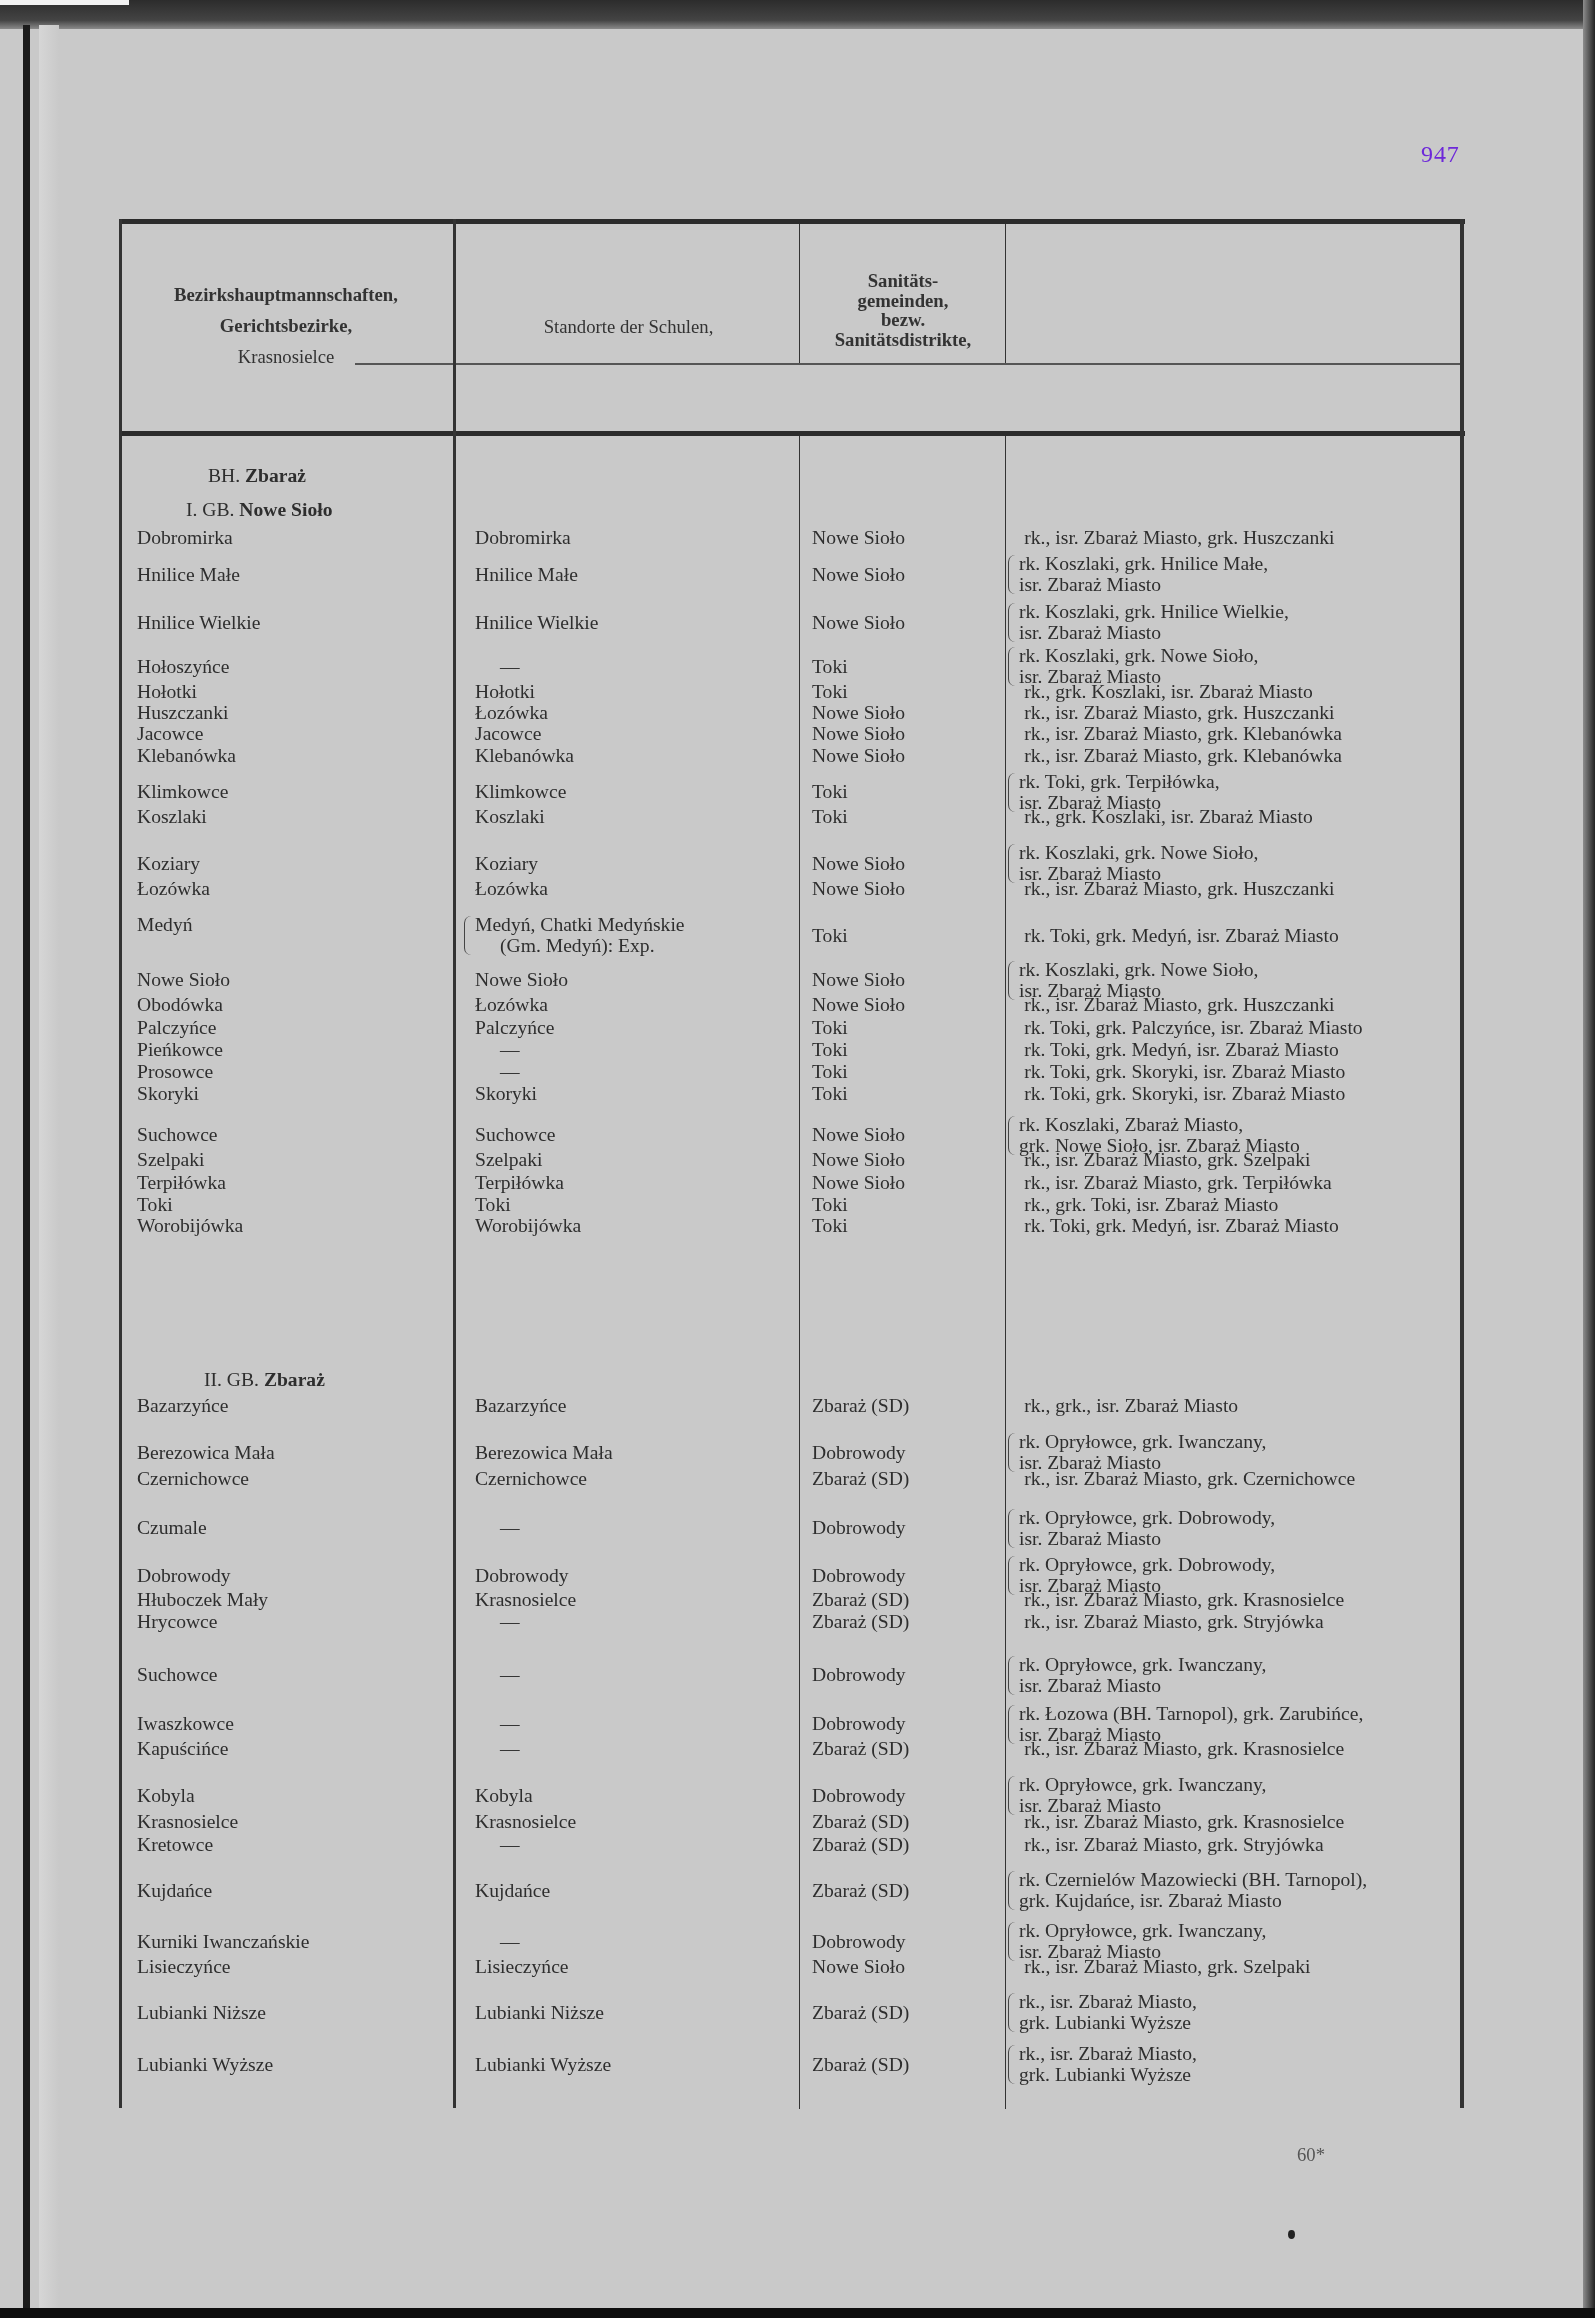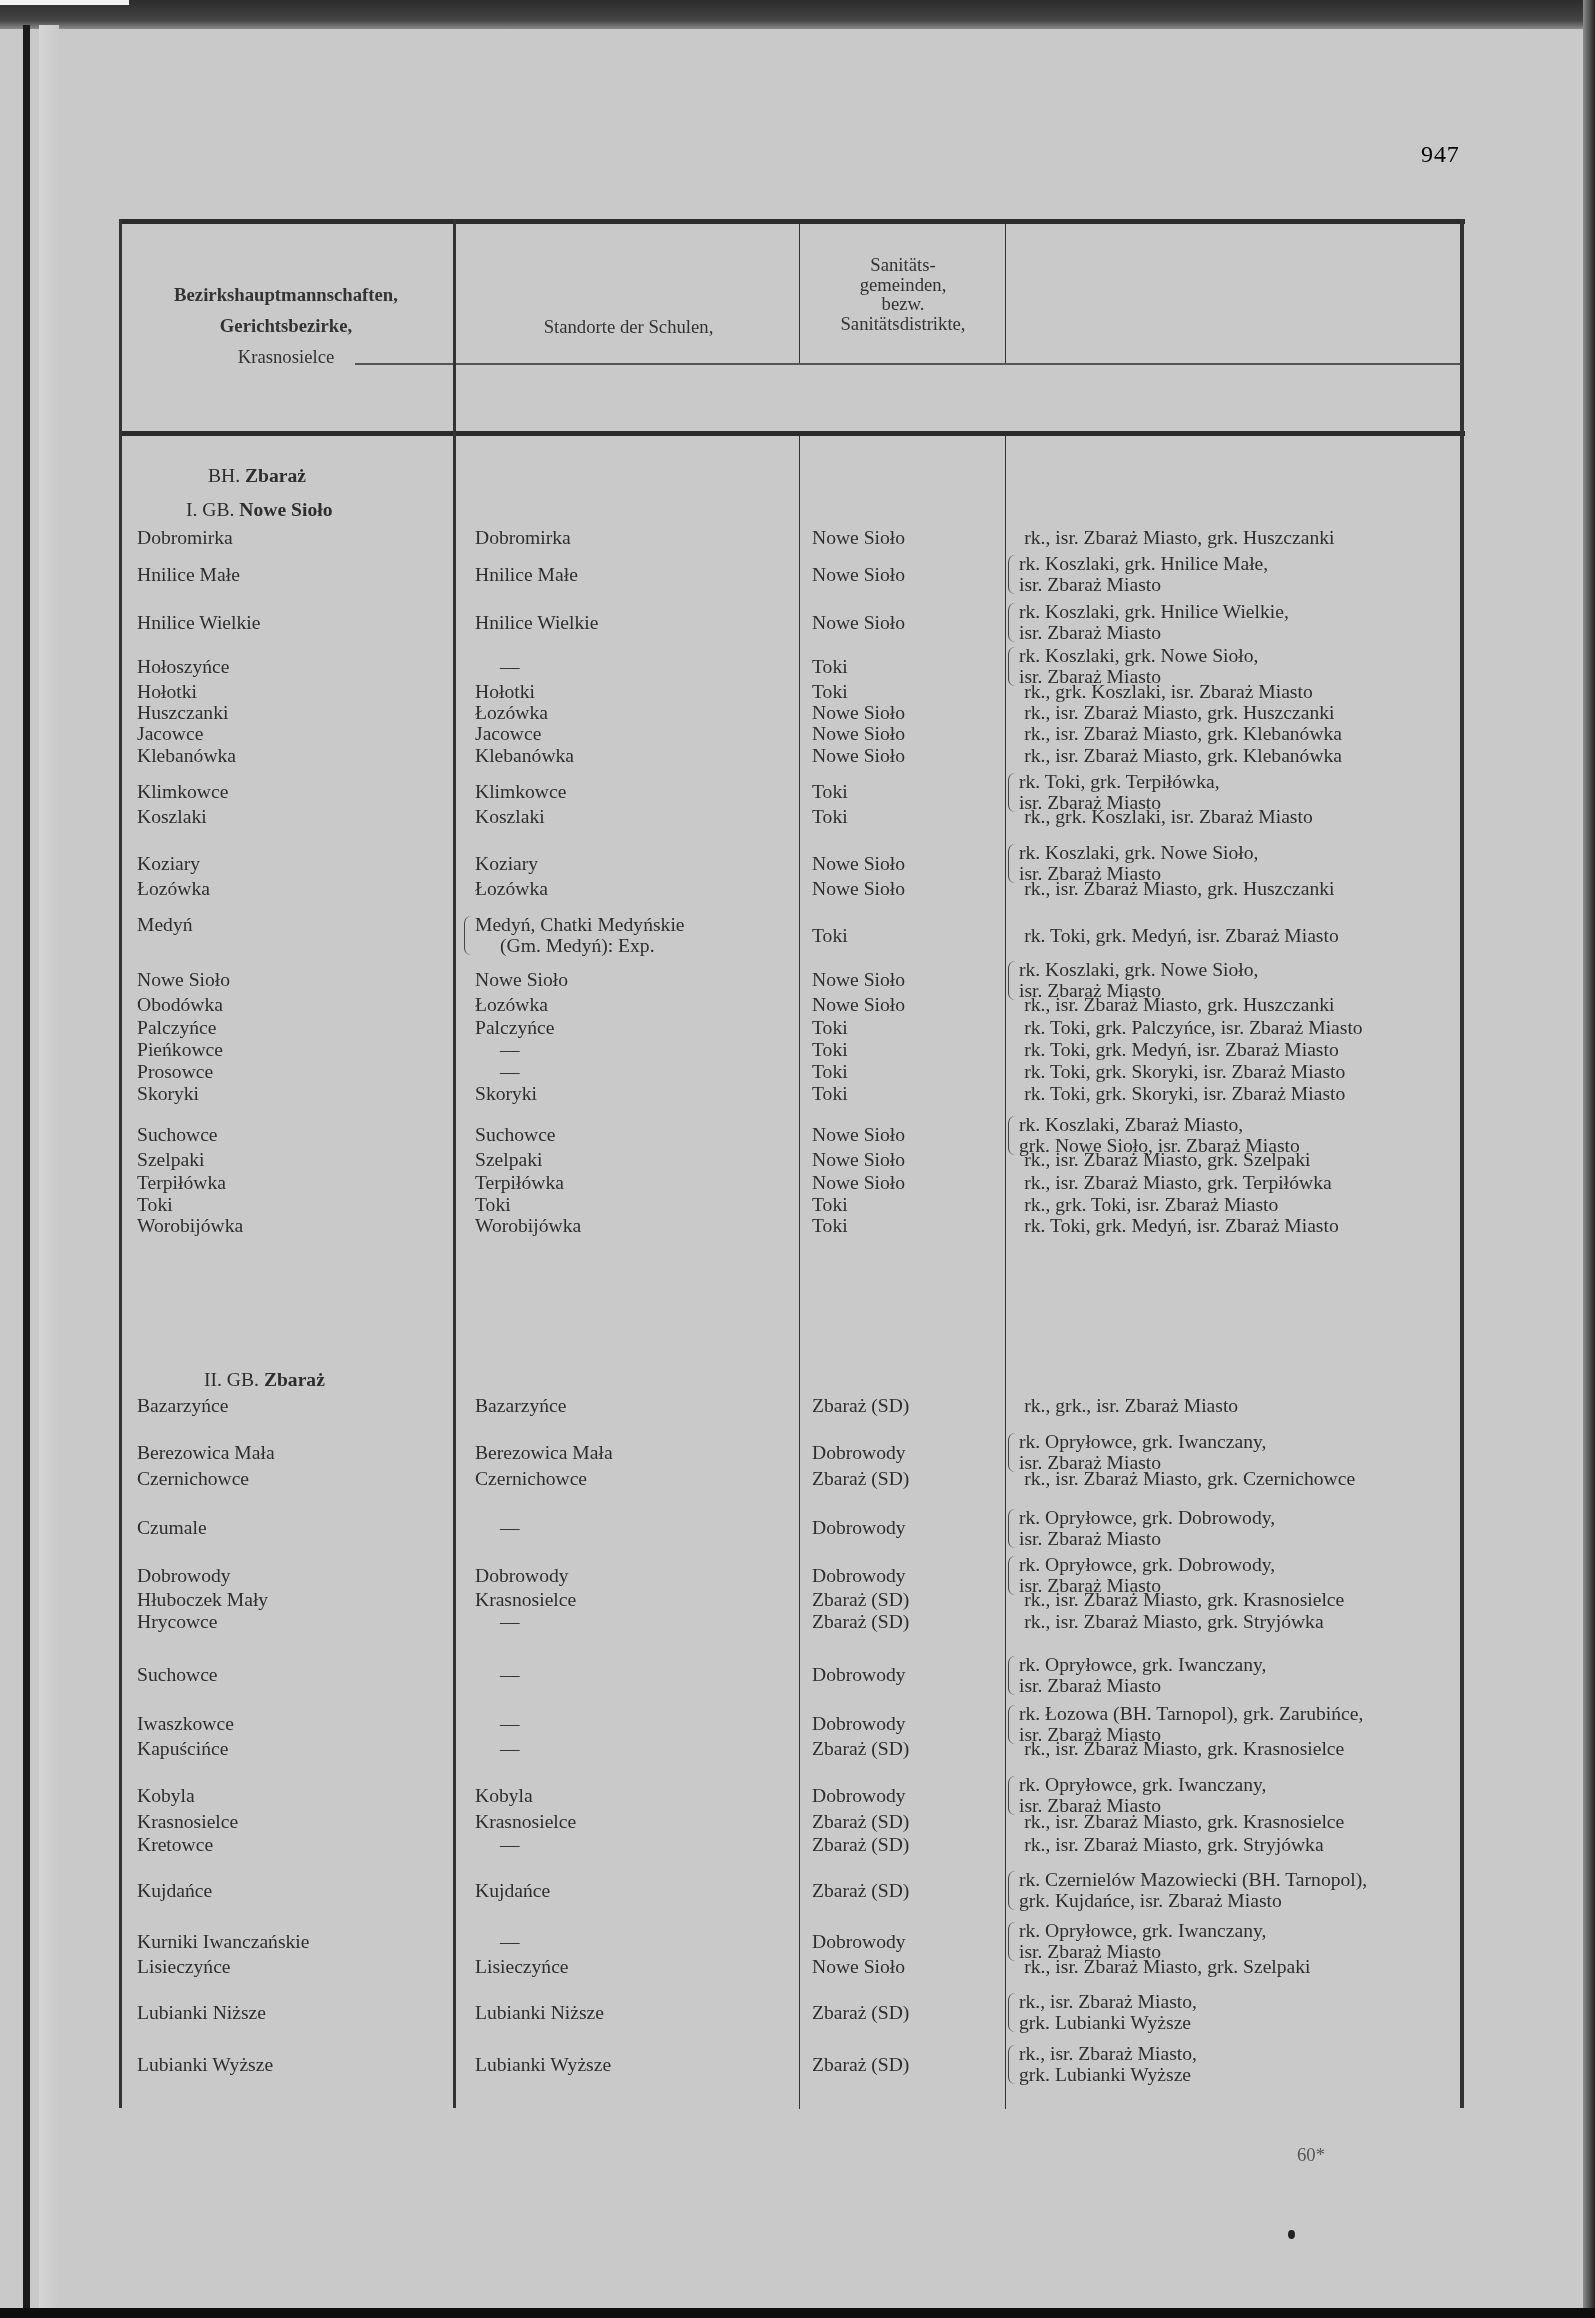--- a/index.html
+++ b/index.html
@@ -26,21 +26,21 @@
     position: absolute; left: 23px; top: 25px; width: 7.1px; height: 2294px; background: #1b1b1b;
   }
   .binding-shadow {
     position: absolute; left: 39px; top: 25px; width: 19.6px; height: 2294px;
     background: linear-gradient(90deg, #d6d6d6, #c9c9c9);
   }
   .page {
     position: absolute; left: 0; top: 0; width: 1595px; height: 2319px;
   }
   .page-number {
-    position: absolute; left: 1421px; top: 141px; font-size: 24px; color: #000000;
+    position: absolute; left: 1421px; top: 141px; font-size: 24px; color: #6d28d9;
     letter-spacing: 0.9px;
   }
   .running-title {
     position: absolute; left: 0; width: 1595px; top: 169px; text-align: center;
     font-size: 28px; color: #222;
   }
   .running-title b { font-weight: bold; }
 
   
   .table {
@@ -105,21 +105,21 @@
     <div class="vline" style="left:680px;top:217px;width:0.9px;height:1673px;"></div>
     <div class="vline" style="left:886px;top:5.3px;width:0.9px;height:139px;"></div>
     <div class="vline" style="left:886px;top:217px;width:0.9px;height:1673px;"></div>
 
     <div class="hdr bold" style="left:2px;width:330px;top:64px;">
       <div>Bezirkshauptmannschaften,</div>
       <div style="margin-top:7.1px;">Gerichtsbezirke,</div>
       <div style="font-weight:normal;margin-top:7.1px;">Krasnosielce</div>
     </div>
     <div class="hdr" style="left:339px;width:341px;top:96px;">Standorte der Schulen,</div>
-    <div class="hdr" style="left:682px;width:204px;top:36px;line-height:19.6px;">
+    <div class="hdr" style="left:682px;width:204px;top:52px;line-height:19.6px;font-weight:bold;">
       <div>Sanitäts-</div>
       <div>gemeinden,</div>
       <div>bezw.</div>
       <div>Sanitätsdistrikte,</div>
     </div>
 
     <div class="section-head" style="left:89px;top:246px;">
       <span>BH.</span>
       <b>Zbaraż</b>
     </div>

